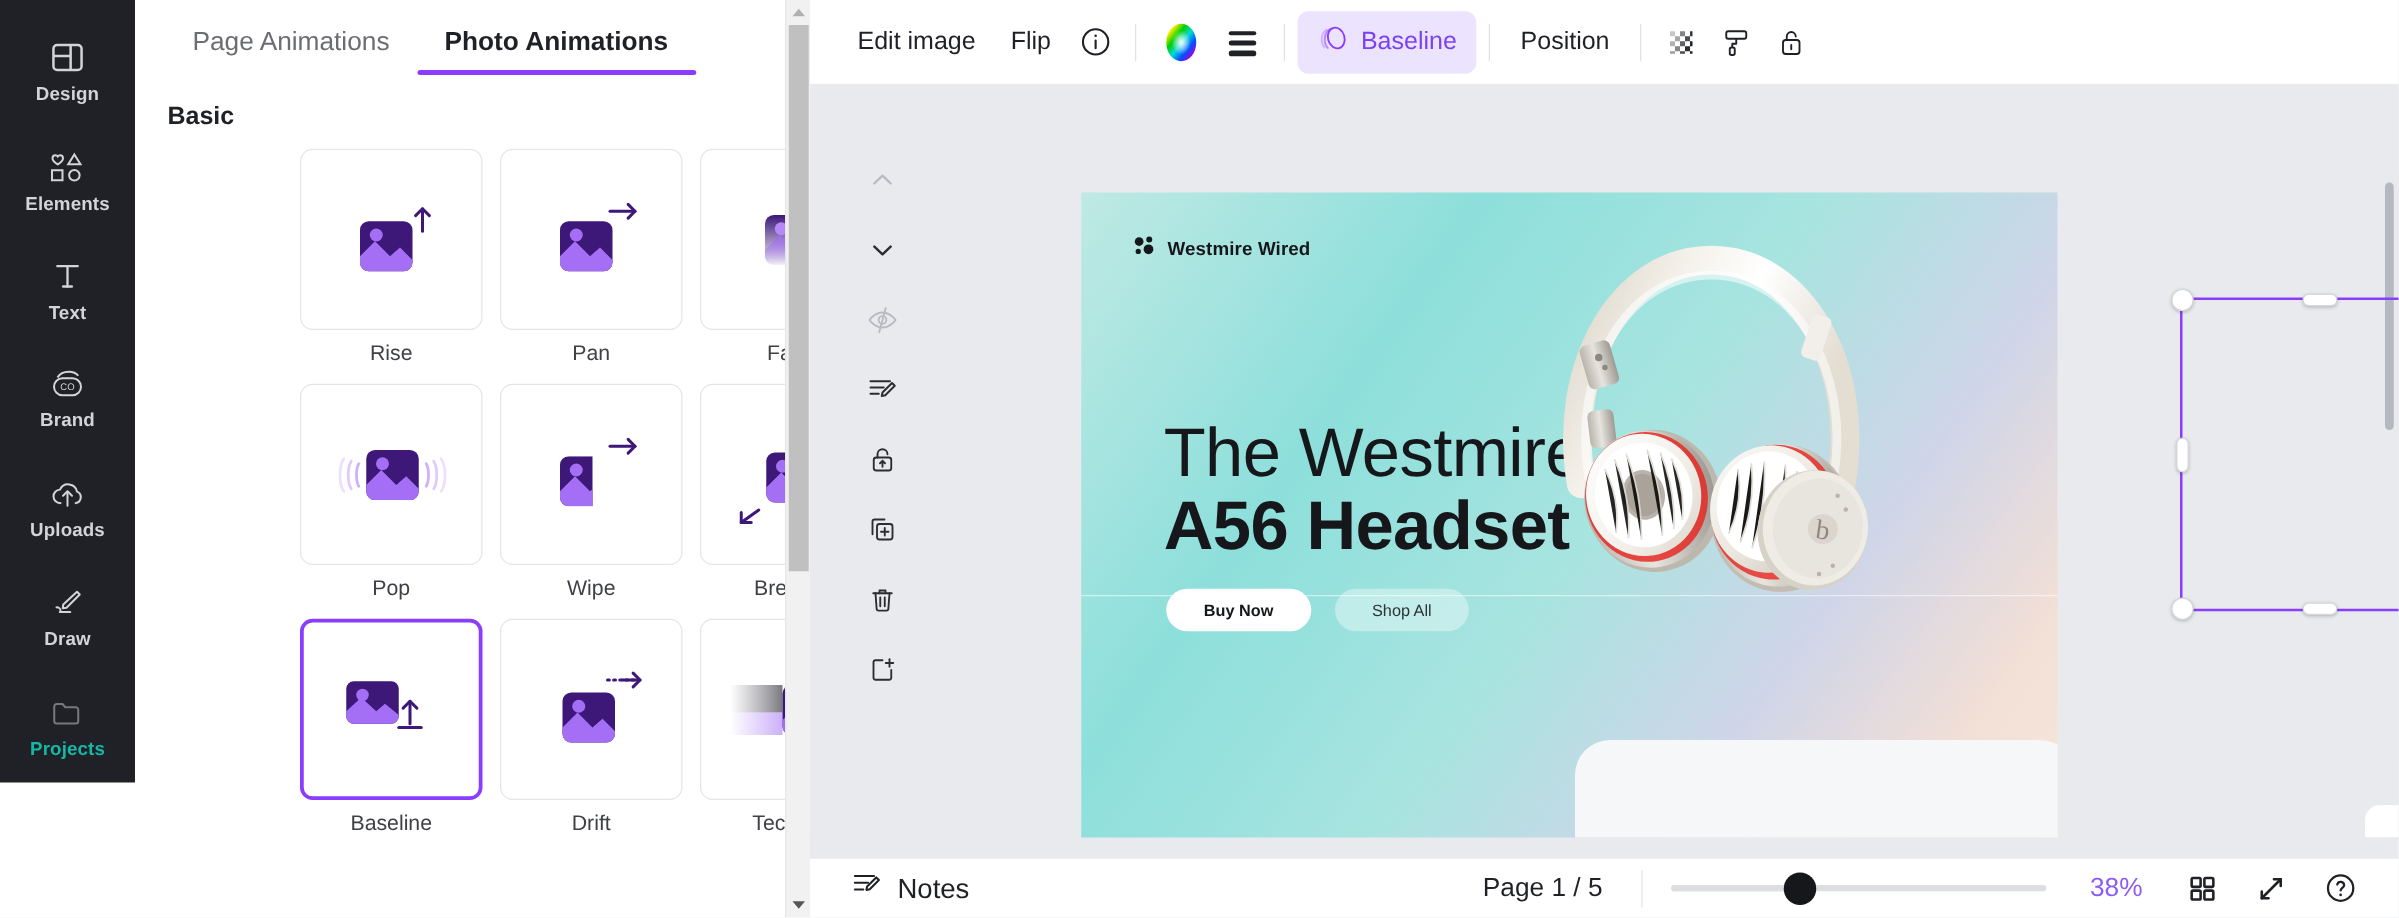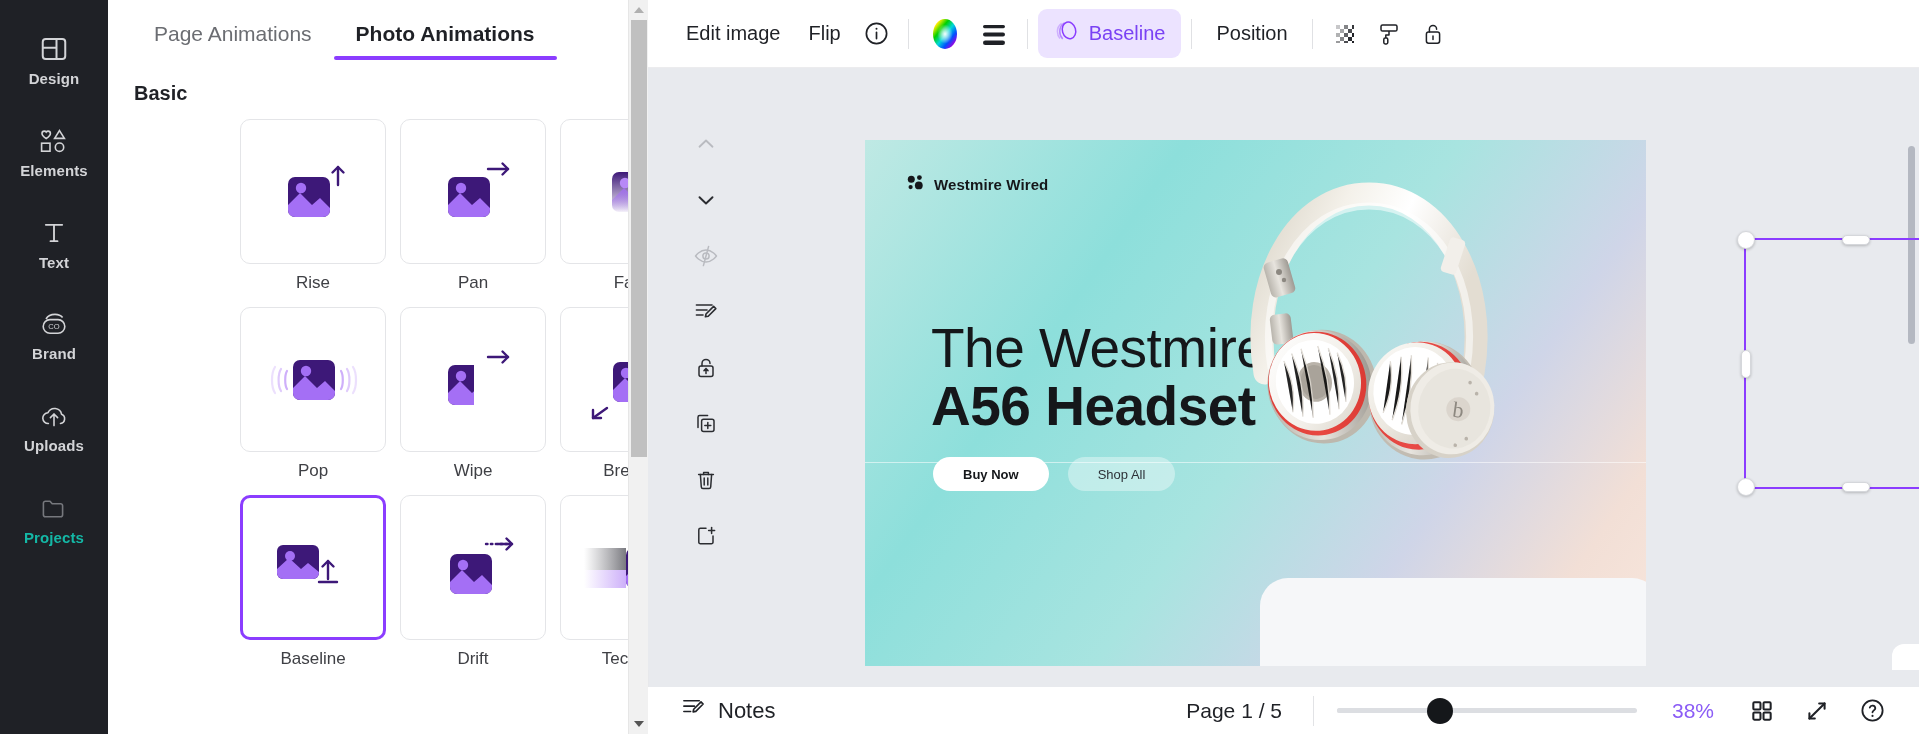--- a/index.html
+++ b/index.html
@@ -6,21 +6,21 @@
   html, body {
     width: 1919px; height: 734px;
     overflow: hidden;
     font-family: "Liberation Sans", sans-serif;
     background: #ffffff;
   }
   .app { position: relative; width: 1919px; height: 734px; display: flex; }
 
   
   .rail {
-    width: 108px; height: 734px; background: #1f2126;
+    width: 108px; height: 626px; background: #1f2126;
     display: flex; flex-direction: column; align-items: center;
     padding-top: 14px; flex: 0 0 108px;
   }
   .rail-item {
     width: 108px; height: 92px;
     display: flex; flex-direction: column; align-items: center; justify-content: center;
     gap: 6px; cursor: pointer; color: #c9cacd;
   }
   .rail-item svg { display: block; }
   .rail-label { font-size: 15px; font-weight: bold; letter-spacing: .1px; color: #d3d4d7; }
@@ -102,21 +102,21 @@
   .canvas-area { position:absolute; left:0; right:0; top:68px; bottom:64px; overflow:hidden; background:#e8eaee; }
 
   .page-tools {
     position:absolute; left:28px; top:48px; width:60px;
     display:flex; flex-direction:column; align-items:center; gap:0;
   }
   .pt-btn { width:56px; height:56px; display:flex; align-items:center; justify-content:center; cursor:pointer; color:#2b2d31; }
   .pt-btn.disabled { color:#b9bbc0; }
 
   .page {
-    position:absolute; left:217px; top:72px; width:781px; height:526px;
+    position:absolute; left:217px; top:86px; width:781px; height:526px;
     background: linear-gradient(125deg, #bfe9e4 0%, #8ddfdb 28%, #a8e4e0 52%, #cfd5e8 72%, #f2dfd6 88%, #f8e6dc 100%);
     overflow:hidden;
   }
   .page-inner { position:absolute; inset:0; }
   .logo-row { position:absolute; left:42px; top:34px; display:flex; align-items:center; gap:10px; }
   .logo-text { font-size:15px; font-weight:bold; color:#15171a; letter-spacing:.1px; }
   .headline { position:absolute; left:66px; top:180px; }
   .h-line1 { font-size:55px; color:#15171a; line-height:1.04; letter-spacing:-.5px; }
   .h-line2 { font-size:55px; color:#15171a; font-weight:bold; line-height:1.08; letter-spacing:-.5px; }
   .btn-row { position:absolute; left:68px; top:317px; display:flex; gap:19px; }
@@ -238,20 +238,30 @@
       <span>
         <svg width="32" height="28" viewBox="0 0 32 26" fill="none" stroke="#d3d4d7" stroke-width="1.6" stroke-linecap="round" stroke-linejoin="round">
           <path d="M10.4 19.5a5.4 5.4 0 0 1-.4-10.8 7.2 7.2 0 0 1 13.6 1.6 4.8 4.8 0 0 1-1.1 9.2"></path>
           <path d="M16 21.6V10.4"></path>
             <path d="M12.4 13.6 16 10 19.6 13.6"></path>
         </svg>
       </span>
       <span class="rail-label">Uploads</span>
     </div>
 
+    <div class="rail-item">
+      <span>
+        <svg width="30" height="28" viewBox="0 0 30 26" fill="none" stroke="#d3d4d7" stroke-width="1.6" stroke-linecap="round" stroke-linejoin="round">
+          <path d="M22.6 3.4 24.8 5.6 14.2 16.2 11.2 16.6 11.6 13.6z"></path>
+          <path d="M8.8 19.6h8.4"></path>
+            <path d="M6.2 15.8c1.8 0 3.2 1.2 3.2 2.6"></path>
+        </svg>
+      </span>
+      <span class="rail-label">Draw</span>
+    </div>
 
     <div class="rail-item dim">
       <span>
         <svg width="30" height="28" viewBox="0 0 30 26" fill="none" stroke="#76787d" stroke-width="1.6" stroke-linejoin="round">
           <path d="M4.4 7.2a2 2 0 0 1 2-2h4.6l2.2 2.6h8.4a2 2 0 0 1 2 2v9a2 2 0 0 1-2 2H6.4a2 2 0 0 1-2-2z"></path>
         </svg>
       </span>
       <span class="rail-label">Projects</span>
     </div>
   </div>

